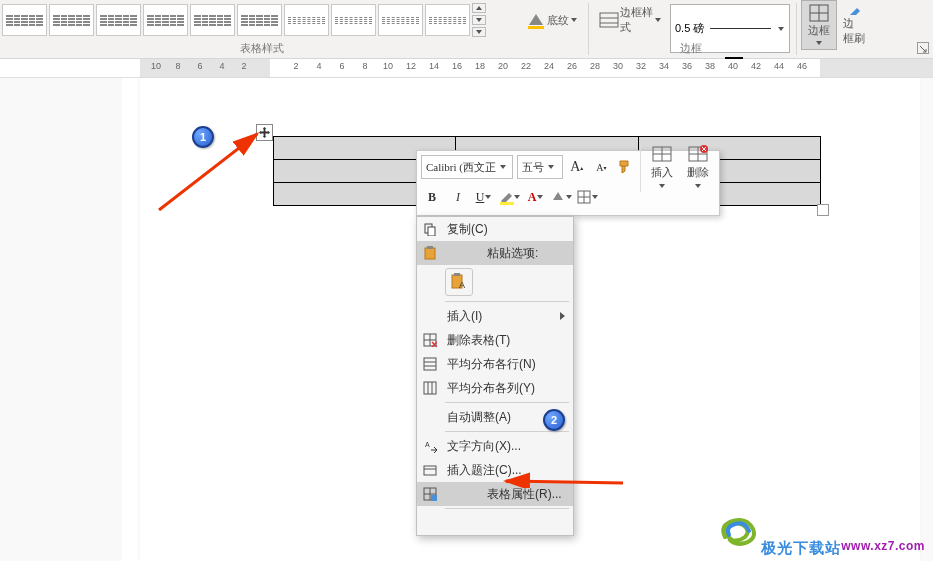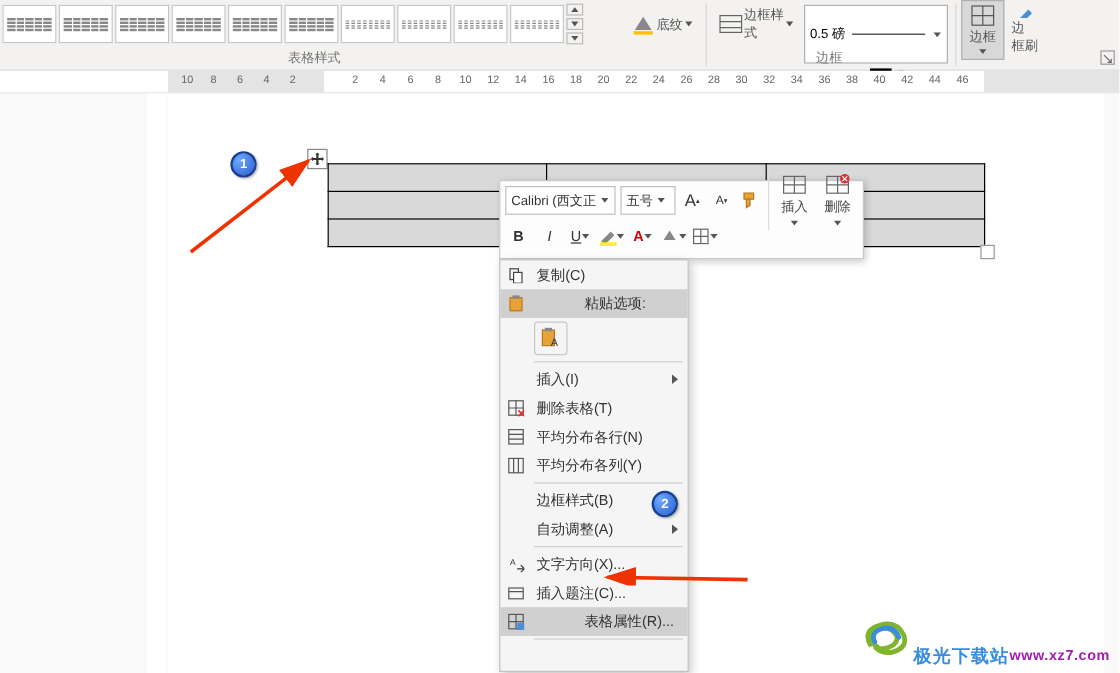--- a/index.html
+++ b/index.html
@@ -201,20 +201,21 @@
     box-shadow: 2px 2px 6px rgba(0,0,0,0.2);
     display: flex;
     flex-direction: column;
   }
   .mt-row {
     display: flex;
     align-items: center;
     height: 32px;
     padding: 0 4px;
     gap: 4px;
+    font-family: Liberation Serif, serif;
   }
   .mt-field {
     height: 22px;
     border: 1px solid #c0c0c0;
     background: #fff;
     display: flex;
     align-items: center;
     padding: 0 4px;
     font-size: 11px;
     color: #333;
@@ -866,25 +867,20 @@
             <rect x="1" y="1" width="12" height="12" fill="none" stroke="#555"></rect>
             <line x1="5" y1="1" x2="5" y2="13" stroke="#555"></line>
             <line x1="9" y1="1" x2="9" y2="13" stroke="#555"></line>
           </svg>
         </div>
       <span>平均分布各列(Y)</span>
     </div>
     <div class="ctx-sep"></div>
     <div class="ctx-item">
       <div class="ctx-icon"></div>
-      <span>边框样式(B)</span>
-      <div class="ctx-arrow"></div>
-    </div>
-    <div class="ctx-item">
-      <div class="ctx-icon"></div>
       <span>自动调整(A)</span>
       <div class="ctx-arrow"></div>
     </div>
     <div class="ctx-sep"></div>
     <div class="ctx-item">
       <div class="ctx-icon">
           <svg width="14" height="14">
             <text x="2" y="8" font-size="7" fill="#333">A</text>
             <path d="M8 11h5M11 8l3 3-3 3" stroke="#333" fill="none"></path>
           </svg>

